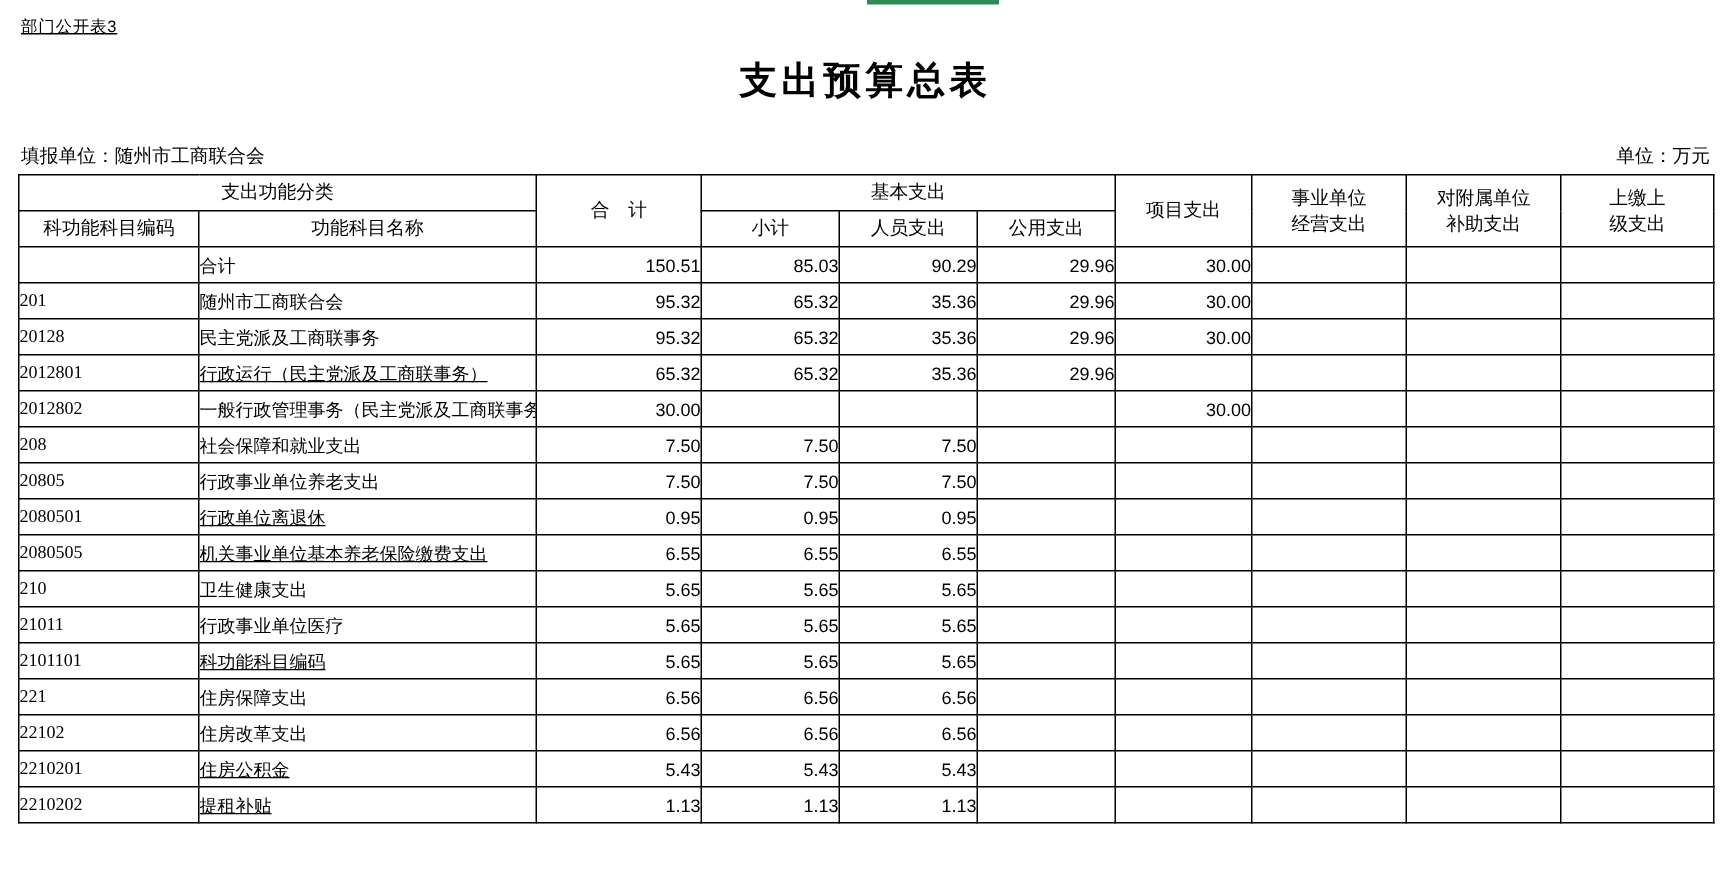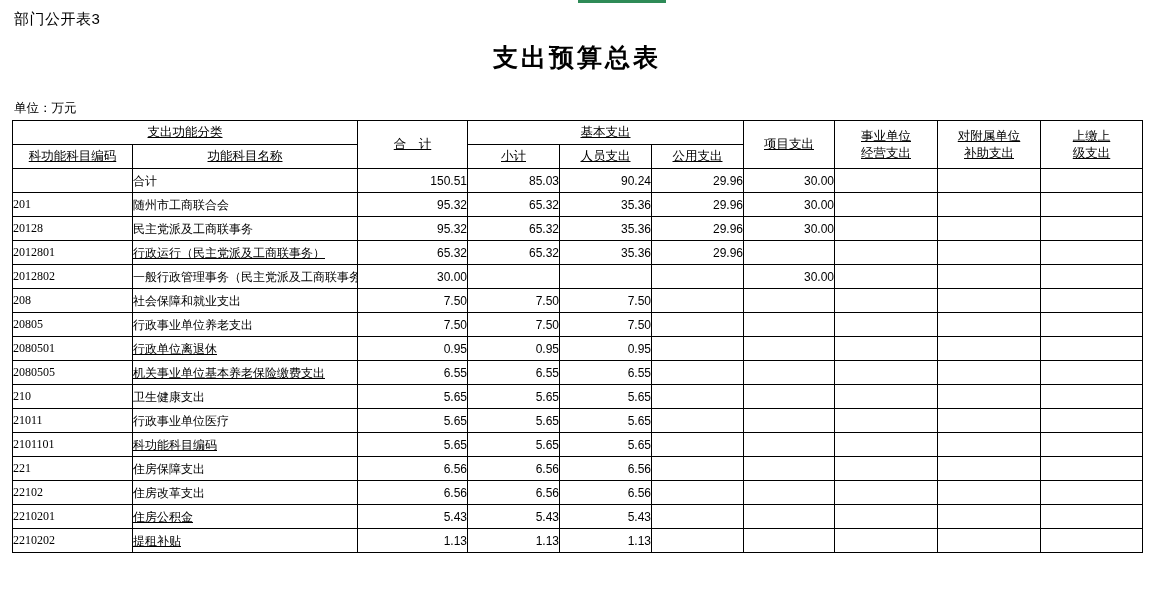--- a/index.html
+++ b/index.html
@@ -27,23 +27,24 @@
     top: 0;
     width: 88px;
     height: 3px;
     background: #2e8b57;
   }
   .doc {
     padding: 0 12px;
     box-sizing: border-box;
   }
   .form-code {
-    font-size: 15px;
+    font-size: 11px;
     margin: 6px 0 0 2px;
     letter-spacing: 0.5px;
+    text-decoration: underline;
   }
   .title {
     text-align: center;
     font-family: "Liberation Serif", "DejaVu Serif", serif;
     font-size: 25px;
     font-weight: bold;
     letter-spacing: 3px;
     margin: 12px 0 0 0;
   }
   .meta-row {
@@ -65,21 +66,20 @@
     font-weight: normal;
     font-size: 12px;
     height: 24px;
     box-sizing: border-box;
     overflow: hidden;
   }
   table.budget th {
     text-align: center;
     vertical-align: middle;
     font-size: 12.5px;
-    text-decoration: underline;
   }
   td.code {
     text-align: left;
     padding-left: 5px;
     vertical-align: middle;
     white-space: nowrap;
     font-family: Liberation Serif, serif;
   }
   td.name {
     text-align: left;
@@ -120,20 +120,21 @@
   <div class="green-bar"></div>
 </div>
 
 <div class="doc">
 
   <div class="form-code">部门公开表3</div>
 
   <div class="title">支出预算总表</div>
 
   <div class="meta-row">
+    <div>填报单位：随州市工商联合会</div>
     <div>单位：万元</div>
   </div>
 
   <table class="budget">
     <colgroup>
       <col style="width:120px">
       <col style="width:225px">
       <col style="width:110px">
       <col style="width:92px">
       <col style="width:92px">
@@ -171,21 +172,21 @@
       </tr>
     </thead>
     <tbody>
         <tr>
           <td class="code"></td>
           <td class="name ind0">
             <span class="name-wrap">合计</span>
           </td>
           <td class="num">150.51</td>
           <td class="num">85.03</td>
-          <td class="num">90.24</td>
+          <td class="num">90.29</td>
           <td class="num">29.96</td>
           <td class="num">30.00</td>
           <td class="blank"></td>
           <td class="blank"></td>
           <td class="blank"></td>
         </tr>
         <tr>
           <td class="code">201</td>
           <td class="name ind0">
             <span class="name-wrap">随州市工商联合会</span>

